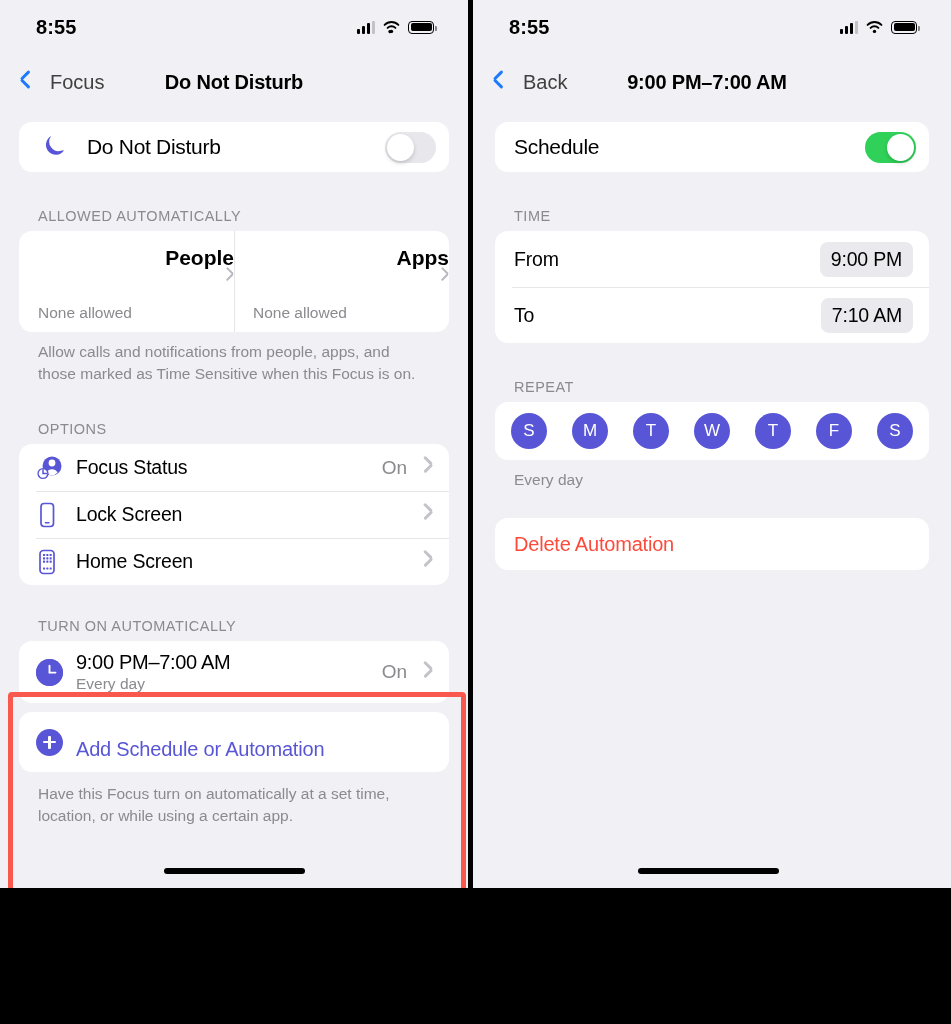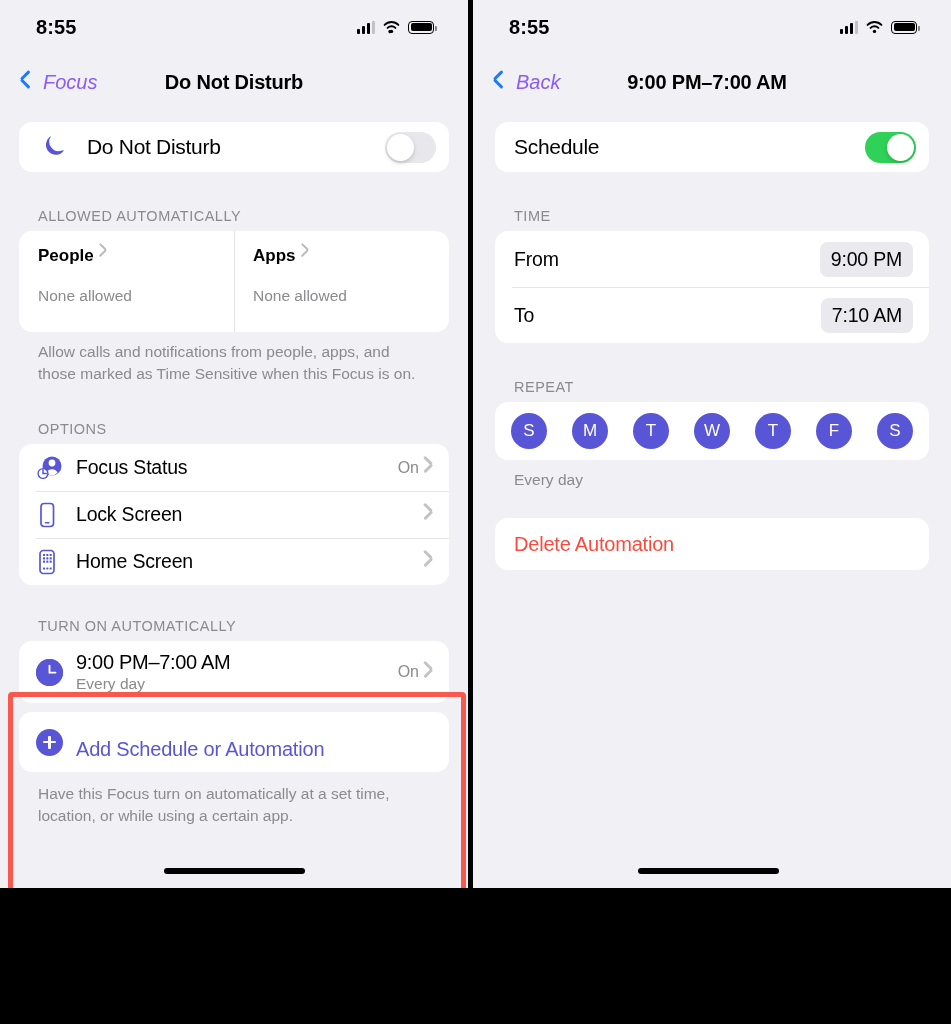--- a/index.html
+++ b/index.html
@@ -41,22 +41,22 @@
     content:""; position:absolute; right:-4px; top:4px;
     width:2px; height:5px; background:#000; border-radius:0 1px 1px 0; opacity:.45;
   }
   .batt b { display:block; height:100%; width:100%; background:#000; border-radius:2px; }
 
   
   .navbar {
     height:56px; display:flex; align-items:center; position:relative; padding:0 20px;
   }
   .back {
-    display:flex; align-items:center; gap:12px; color:#8b5cf6;
-    font-size:20px; cursor:pointer; z-index:2;font-style:italic;
+    display:flex; align-items:center; gap:19px; color:#404040;
+    font-size:20px; cursor:pointer; z-index:2;
   }
   .chev-l {
     width:11px; height:19px; position:relative; flex:0 0 11px;
   }
   .chev-l::before, .chev-l::after {
     content:""; position:absolute; left:1px; width:12px; height:3px;
     background:#1d7afc; border-radius:2px;
   }
   .chev-l::before { top:5px;  transform:rotate(-45deg); transform-origin:left center; }
   .chev-l::after  { top:5px;  transform:rotate(45deg);  transform-origin:left center; }
@@ -84,21 +84,21 @@
   .row {
     min-height:47px; display:flex; align-items:center;
     padding:0 16px 0 17px; position:relative;
   }
   .row + .row::before {
     content:""; position:absolute; left:17px; right:0; top:0;
     height:1px; background:#e6e6ea;
   }
   .row-ico { width:40px; flex:0 0 40px; display:flex; align-items:center; }
   .row-label { font-size:19.5px; color:#000; flex:1; letter-spacing:-0.2px; }
-  .row-value { font-size:16px; color:#8a8a8f; margin-right:4px; }
+  .row-value { font-size:19px; color:#8a8a8f; margin-right:16px; }
   .chev-r { width:10px; height:17px; position:relative; flex:0 0 10px; }
   .chev-r::before, .chev-r::after {
     content:""; position:absolute; right:1px; width:11px; height:2.6px;
     background:#c3c3c8; border-radius:2px;
   }
   .chev-r::before { top:4px;  transform:rotate(45deg);  transform-origin:right center; }
   .chev-r::after  { top:4px;  transform:rotate(-45deg); transform-origin:right center; }
   .chev-sm { width:8px; height:13px; position:relative; display:inline-block; margin-left:5px; }
   .chev-sm::before, .chev-sm::after {
     content:""; position:absolute; right:1px; width:9px; height:2.2px;
@@ -132,21 +132,21 @@
   .dnd-row { min-height:50px; padding:0 13px 0 26px; }
   .dnd-moon { margin-right:20px; }
   .dnd-label { font-size:21px; color:#000; flex:1; letter-spacing:-0.3px; }
 
   
   .twoup { display:flex; background:#fff; border-radius:13px; overflow:hidden; }
   .twoup-cell { flex:1; padding:15px 0 0 19px; height:101px; position:relative; }
   .twoup-cell + .twoup-cell::before {
     content:""; position:absolute; left:0; top:0; bottom:0; width:1px; background:#e6e6ea;
   }
-  .tu-title { font-size:17px; font-weight:700; color:#000; display:flex; align-items:flex-start; }
+  .tu-title { font-size:21px; font-weight:700; color:#000; display:flex; align-items:flex-end;flex-direction:column; }
   .tu-sub { font-size:15.5px; color:#8a8a8f; margin-top:21px; }
 
   
   .row.two-line { min-height:62px; align-items:center; }
   .stack { flex:1; display:flex; flex-direction:column; gap:1px; }
   .stack .t1 { font-size:20px; color:#000; letter-spacing:-0.3px; }
   .stack .t2 { font-size:15.5px; color:#8a8a8f; }
 
   .add-row { min-height:60px; }
   .add-label { font-size:20px; color:#5856d6; flex:1; letter-spacing:-0.2px;margin-top:14px; }

